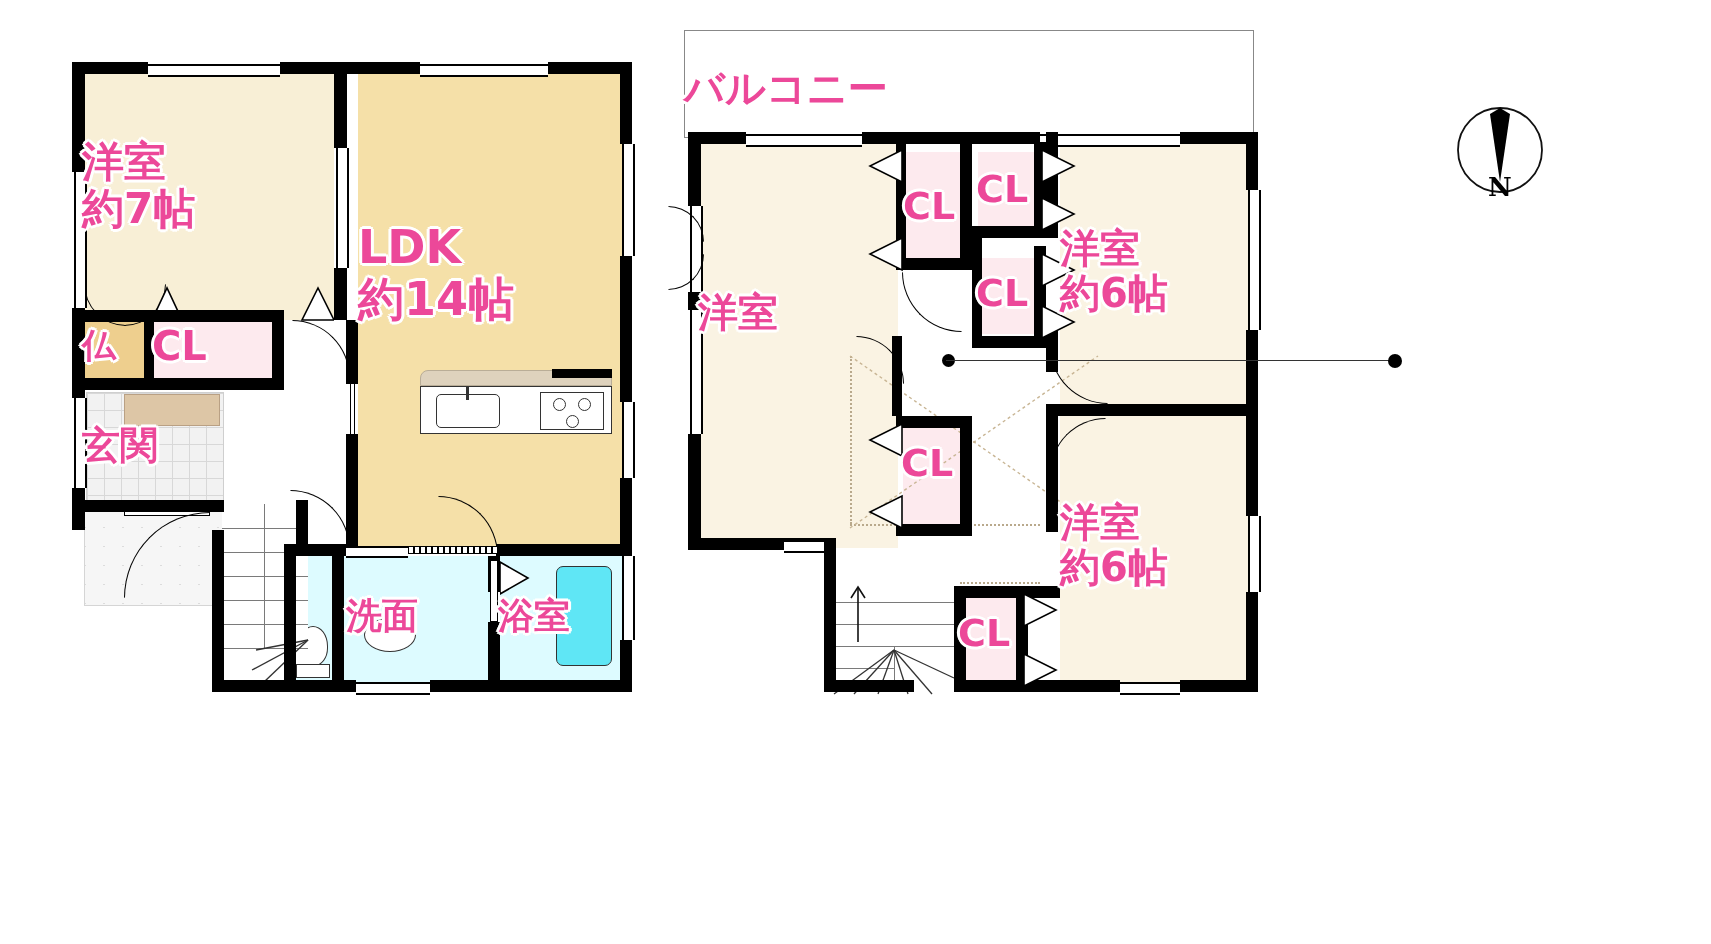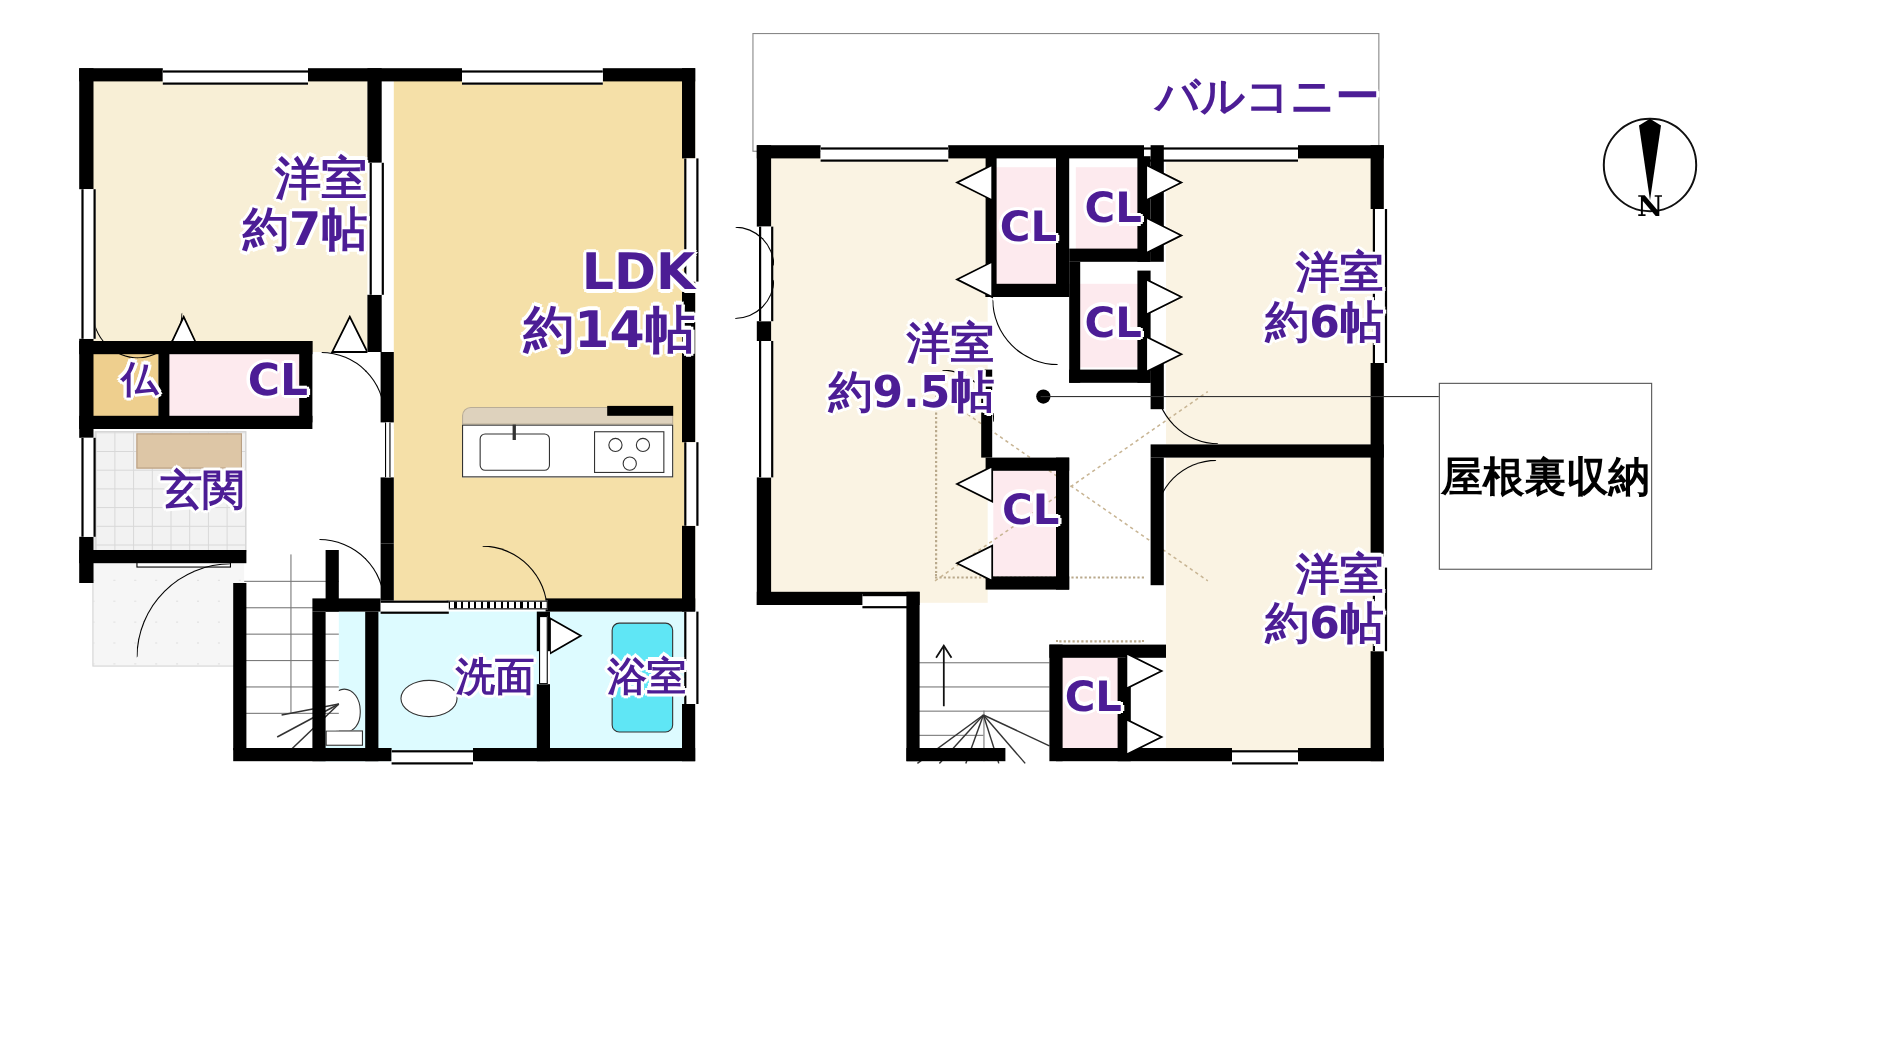--- a/index.html
+++ b/index.html
@@ -8,21 +8,21 @@
 
   .stage{position:absolute;left:0;top:0;width:1711px;height:944px;}
 
   
   .abs{position:absolute;box-sizing:border-box;}
   .wall{position:absolute;background:#000;}
   .room{position:absolute;box-sizing:border-box;}
   .win{position:absolute;background:#fff;border-top:2px solid #000;border-bottom:2px solid #000;}
   .winv{position:absolute;background:#fff;border-left:2px solid #000;border-right:2px solid #000;}
 
-  .label{position:absolute;text-align:right;font-weight:bold;color:#4c1d95;
+  .label{position:absolute;text-align:left;font-weight:bold;color:#ec4899;
          white-space:nowrap;line-height:1.12;
          text-shadow:
             2px 0 0 #fff,-2px 0 0 #fff,0 2px 0 #fff,0 -2px 0 #fff,
             2px 2px 0 #fff,-2px 2px 0 #fff,2px -2px 0 #fff,-2px -2px 0 #fff,
             3px 0 0 #fff,-3px 0 0 #fff,0 3px 0 #fff,0 -3px 0 #fff;}
 
   .plan-caption{position:absolute;border:1.6px solid #444;background:#fff;
      display:flex;align-items:center;justify-content:center;
      font-weight:bold;color:#000;letter-spacing:2px;}
 
@@ -334,21 +334,20 @@
 
     <div class="arc" style="left:242px;top:272px;width:58px;height:58px;border-color:transparent transparent #000 #000;border-radius:0 0 0 100%;"></div>
     <div class="arc" style="left:390px;top:346px;width:56px;height:56px;border-color:transparent transparent #000 #000;border-radius:0 0 0 100%;"></div>
     <div class="arc" style="left:390px;top:418px;width:54px;height:54px;border-color:#000 transparent transparent #000;border-radius:100% 0 0 0;"></div>
     <div class="arc" style="left:8px;top:206px;width:34px;height:34px;border-color:#000 #000 transparent transparent;border-radius:0 100% 0 0;"></div>
     <div class="arc" style="left:8px;top:254px;width:34px;height:34px;border-color:transparent #000 #000 transparent;border-radius:0 0 100% 0;"></div>
     <div class="arc" style="left:196px;top:336px;width:46px;height:46px;border-color:#000 #000 transparent transparent;border-radius:0 100% 0 0;"></div>
 
     <div class="label" style="left:38px;top:290px;width:206px;font-size:40px;">
       <span>洋室</span><br>
-      <span>約9.5帖</span>
     </div>
 
     <div class="label" style="left:400px;top:226px;width:198px;font-size:40px;">
       <span>洋室</span><br>
       <span>約6帖</span>
     </div>
 
     <div class="label" style="left:400px;top:500px;width:198px;font-size:40px;">
       <span>洋室</span><br>
       <span>約6帖</span>
@@ -357,21 +356,20 @@
     <div class="label" style="left:243px;top:185px;width:58px;font-size:38px;">CL</div>
     <div class="label" style="left:316px;top:168px;width:62px;font-size:38px;">CL</div>
     <div class="label" style="left:316px;top:272px;width:62px;font-size:38px;">CL</div>
     <div class="label" style="left:241px;top:442px;width:62px;font-size:38px;">CL</div>
     <div class="label" style="left:298px;top:612px;width:62px;font-size:38px;">CL</div>
   </div>
 
 
   <div class="leader" style="left:946px;top:360px;width:450px;"></div>
   <div class="leaderdot" style="left:1388px;top:354px;width:14px;height:14px;"></div>
-  <div class="callout" style="left:1308px;top:348px;width:192px;height:168px;font-size:38px;">屋根裏収納</div>
 
   <div class="compass" style="left:1442px;top:96px;width:116px;height:112px;">
     <svg width="116" height="112" viewBox="0 0 116 112">
       <circle cx="58" cy="54" r="42" fill="#fff" stroke="#111" stroke-width="1.8"></circle>
       <polygon points="58,12 48,18 58,86 68,18" fill="#000"></polygon>
       <text x="58" y="100" font-family="DejaVu Serif, serif" font-size="26" font-weight="bold" text-anchor="middle" fill="#000">N</text>
     </svg>
   </div>
 
 </div>

